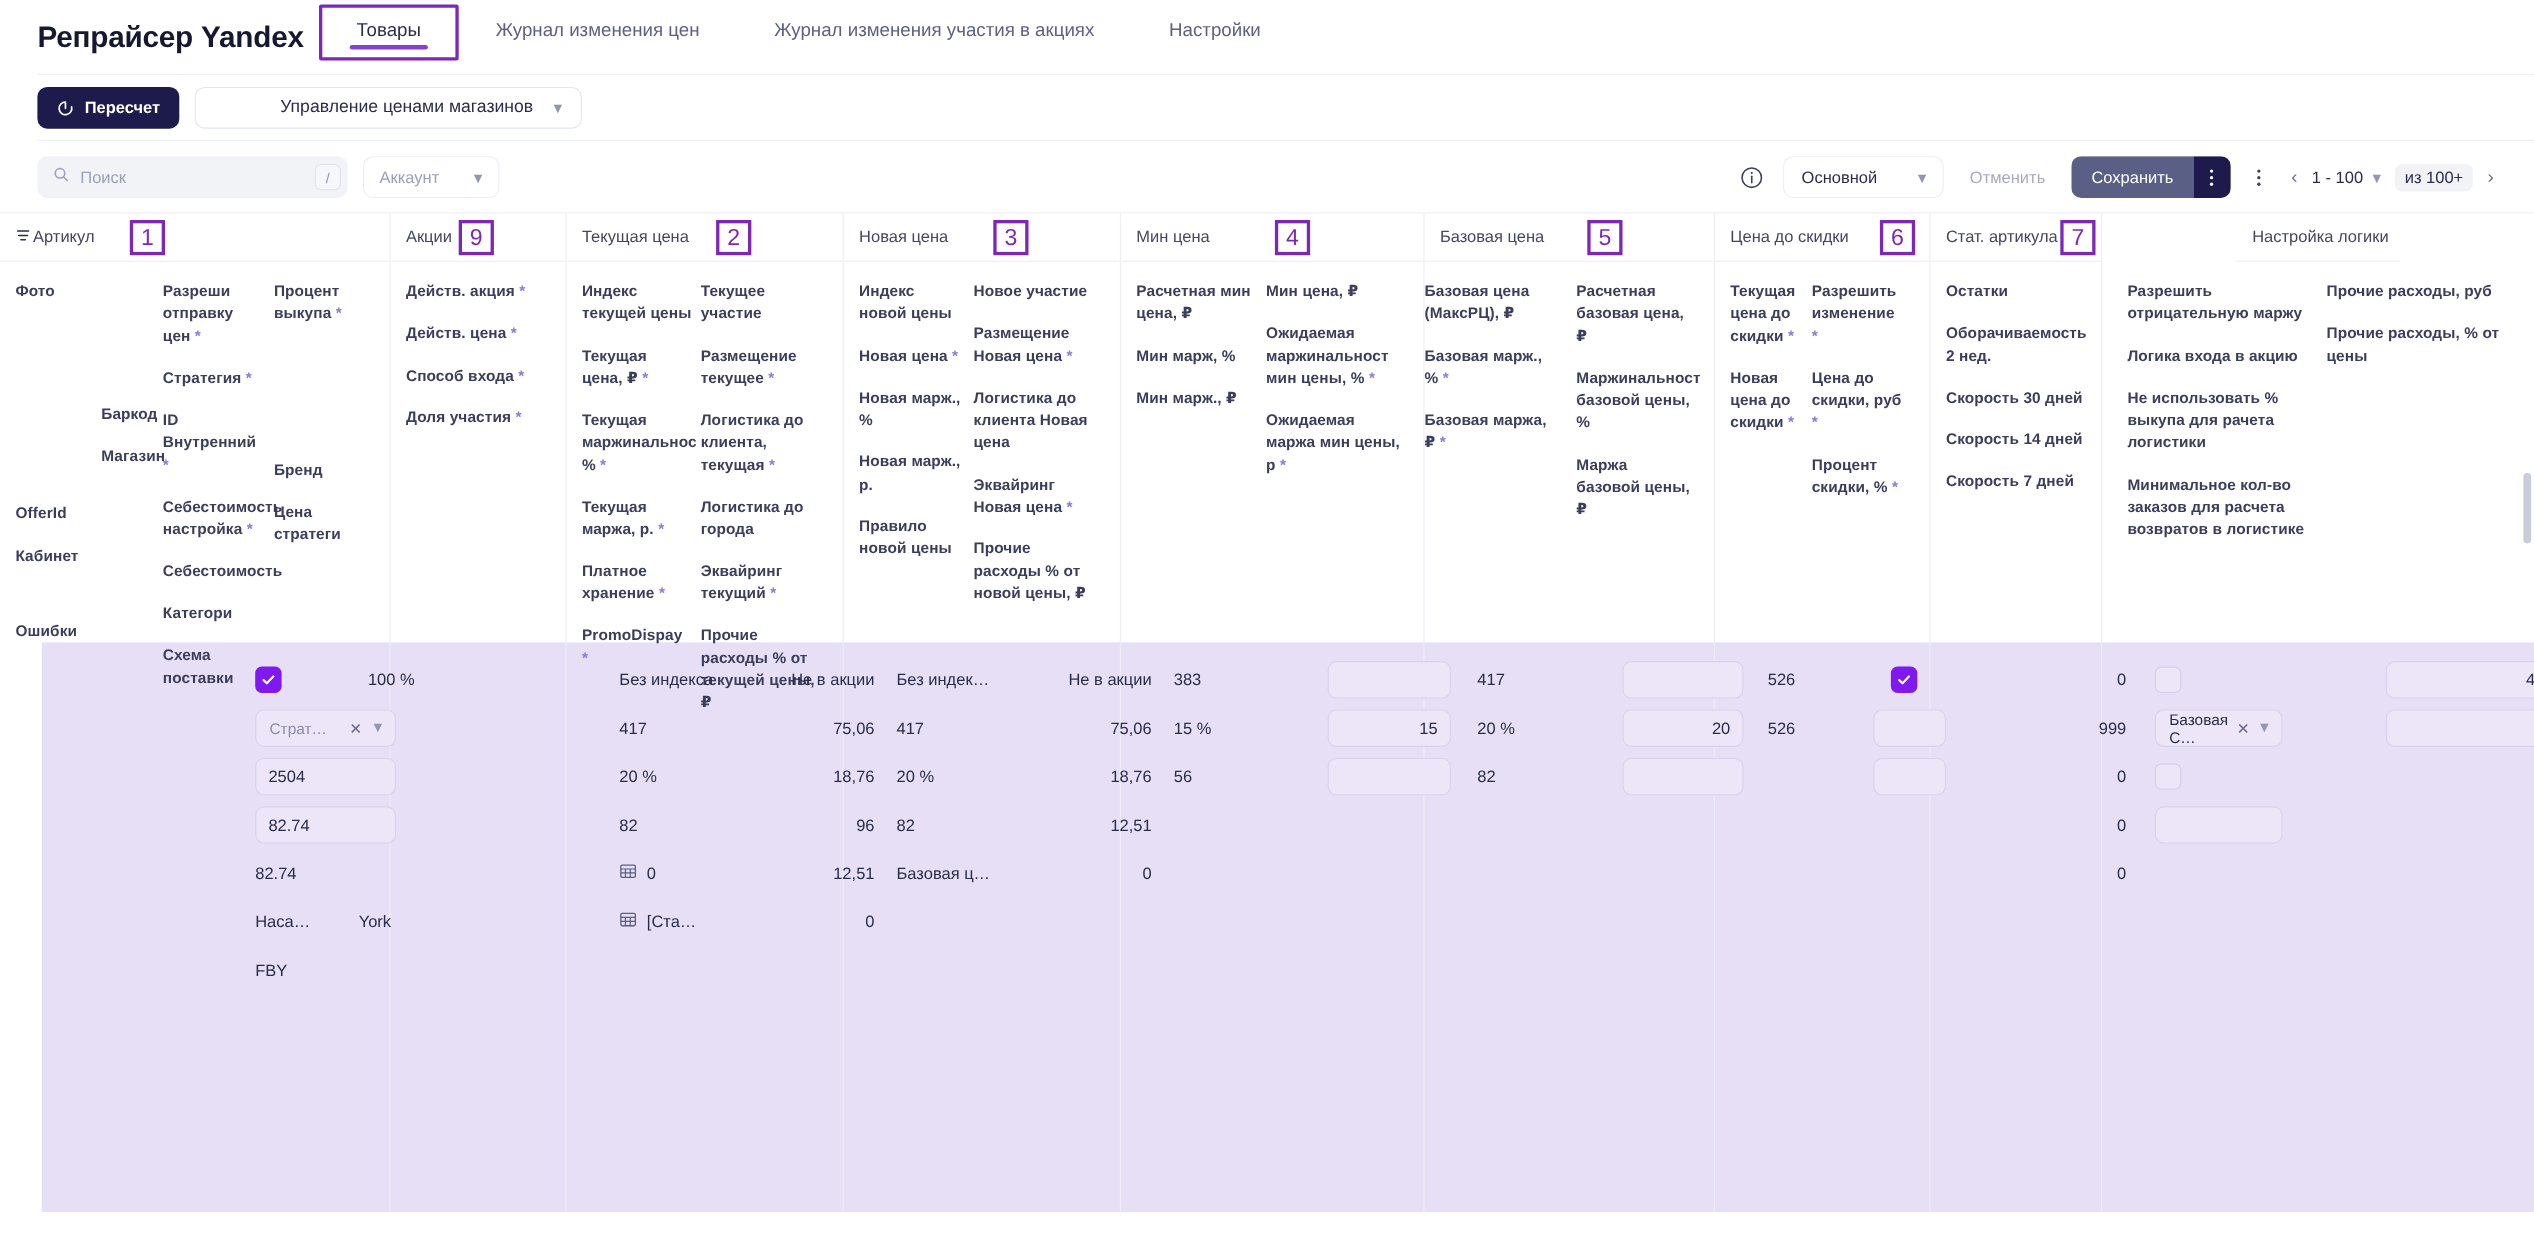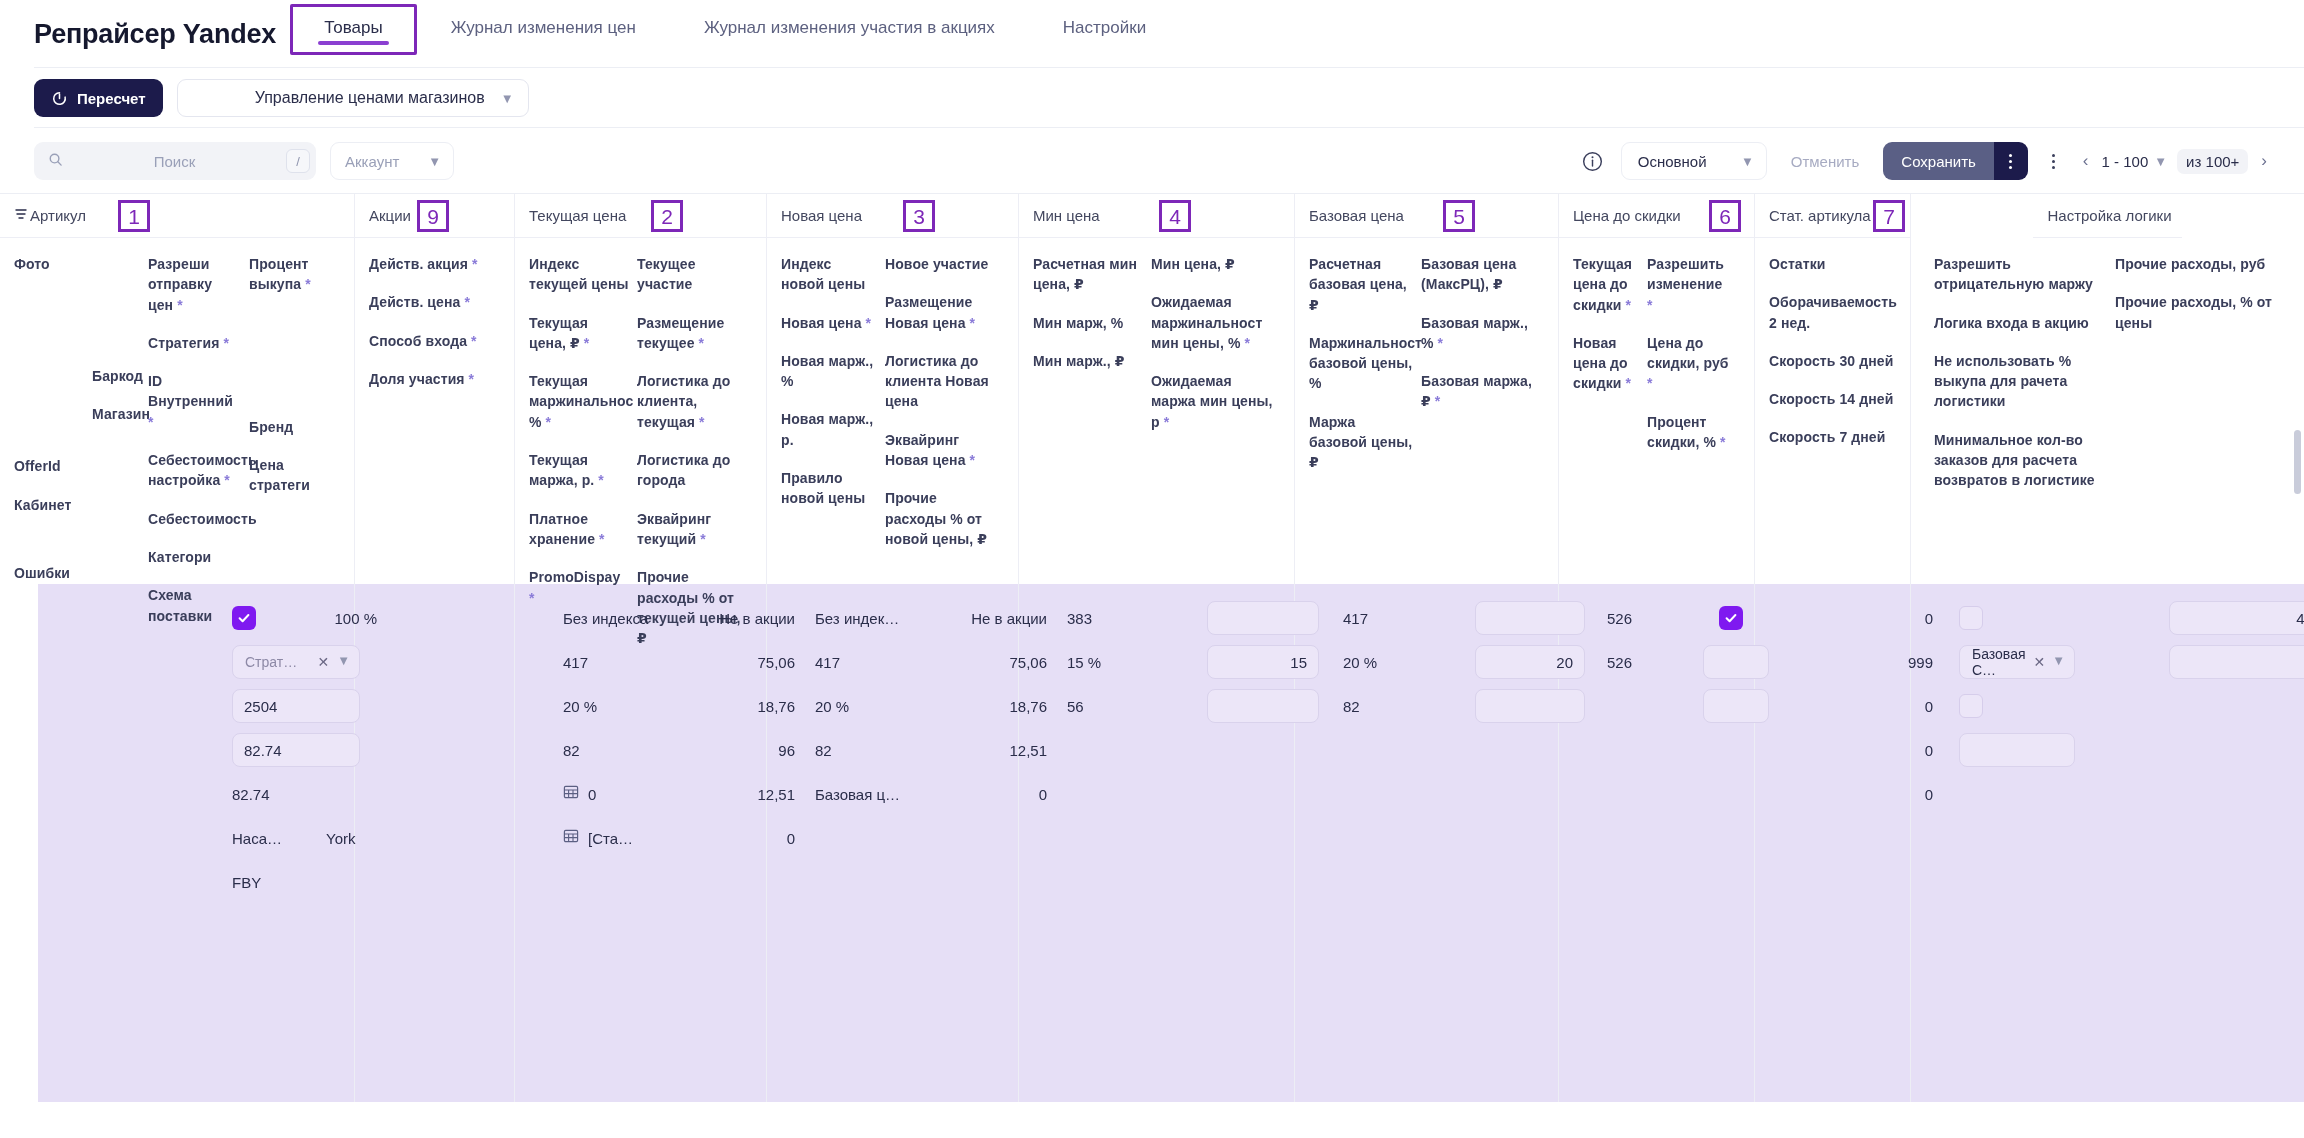--- a/index.html
+++ b/index.html
@@ -92,21 +92,21 @@
   
   .filterbar {
     height: 66px; display: flex; align-items: center;
     padding: 0 34px 0 34px; position: relative;
   }
   .search {
     display: inline-flex; align-items: center; gap: 10px;
     width: 282px; height: 38px; padding: 0 6px 0 14px;
     background: #f2f3f7; border-radius: 9px; cursor: text;
   }
-  .search .ph { font-size: 15px; color: #9aa0b8; flex: 1; text-align: center; }
+  .search .ph { font-size: 15px; color: #9aa0b8; flex: 1; }
   .slashkey {
     width: 24px; height: 24px; border: 1px solid #dfe2ec; border-radius: 6px;
     display: flex; align-items: center; justify-content: center;
     font-size: 13px; color: #8f95ae; background: #f6f7fa;
   }
   .acct-select {
     margin-left: 14px;
     display: inline-flex; align-items: center; justify-content: space-between;
     gap: 12px; width: 124px; height: 38px; padding: 0 12px 0 14px;
     background: #fff; border: 1px solid #eceef4; border-radius: 9px;
@@ -453,29 +453,29 @@
           </div>
         </div>
       </div>
 
       <div class="gcol" style="width:264px">
         <div class="ghead">
           <span>Базовая цена</span>
           <span class="badge" style="left:148px">5</span>
         </div>
         <div class="gsub">
+          <div class="subcol" style="width:124px">
+            <div class="fieldlbl">Базовая цена (МаксРЦ), ₽</div>
+            <div class="fieldlbl">Базовая марж., % <span class="star">*</span></div>
+            <div class="fieldlbl">Базовая маржа, ₽ <span class="star">*</span></div>
+          </div>
           <div class="subcol" style="width:126px;padding-left:14px">
             <div class="fieldlbl">Расчетная базовая цена, ₽</div>
             <div class="fieldlbl">Маржинальност базовой цены, %</div>
             <div class="fieldlbl">Маржа базовой цены, ₽</div>
-          </div>
-          <div class="subcol" style="width:124px">
-            <div class="fieldlbl">Базовая цена (МаксРЦ), ₽</div>
-            <div class="fieldlbl">Базовая марж., % <span class="star">*</span></div>
-            <div class="fieldlbl">Базовая маржа, ₽ <span class="star">*</span></div>
           </div>
         </div>
       </div>
 
       <div class="gcol" style="width:196px">
         <div class="ghead">
           <span>Цена до скидки</span>
           <span class="badge" style="left:150px">6</span>
         </div>
         <div class="gsub">

